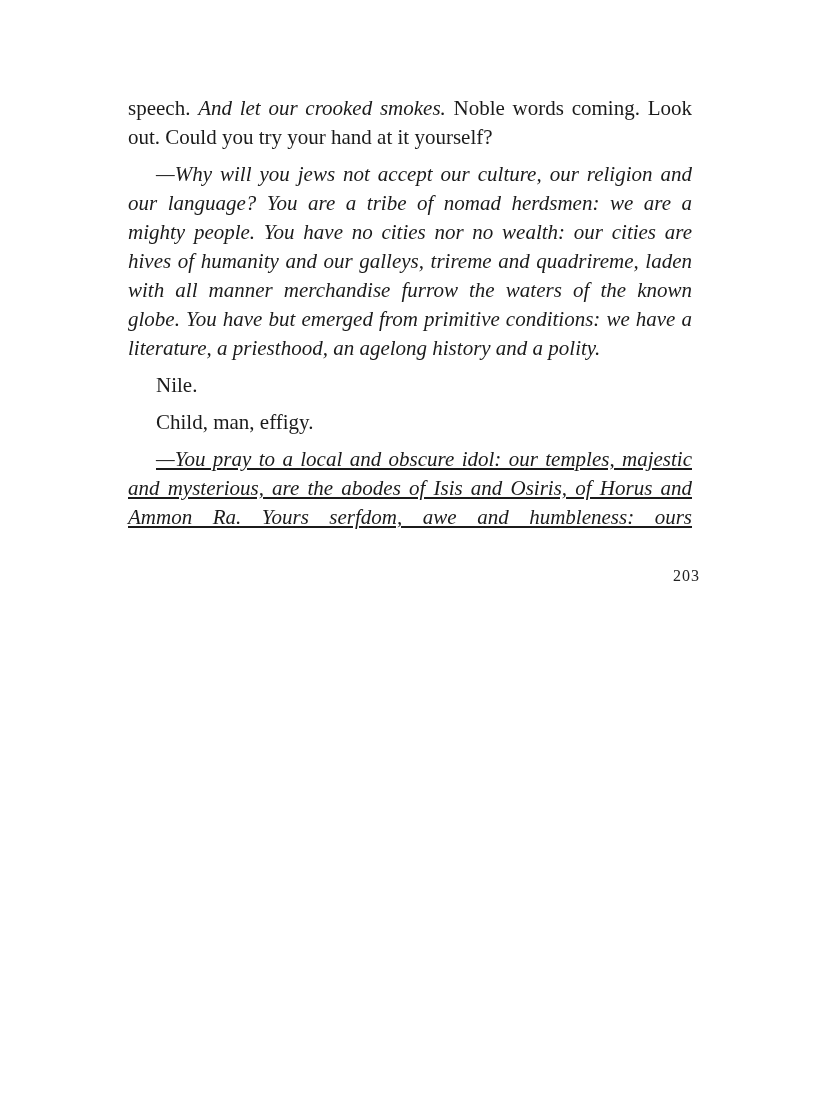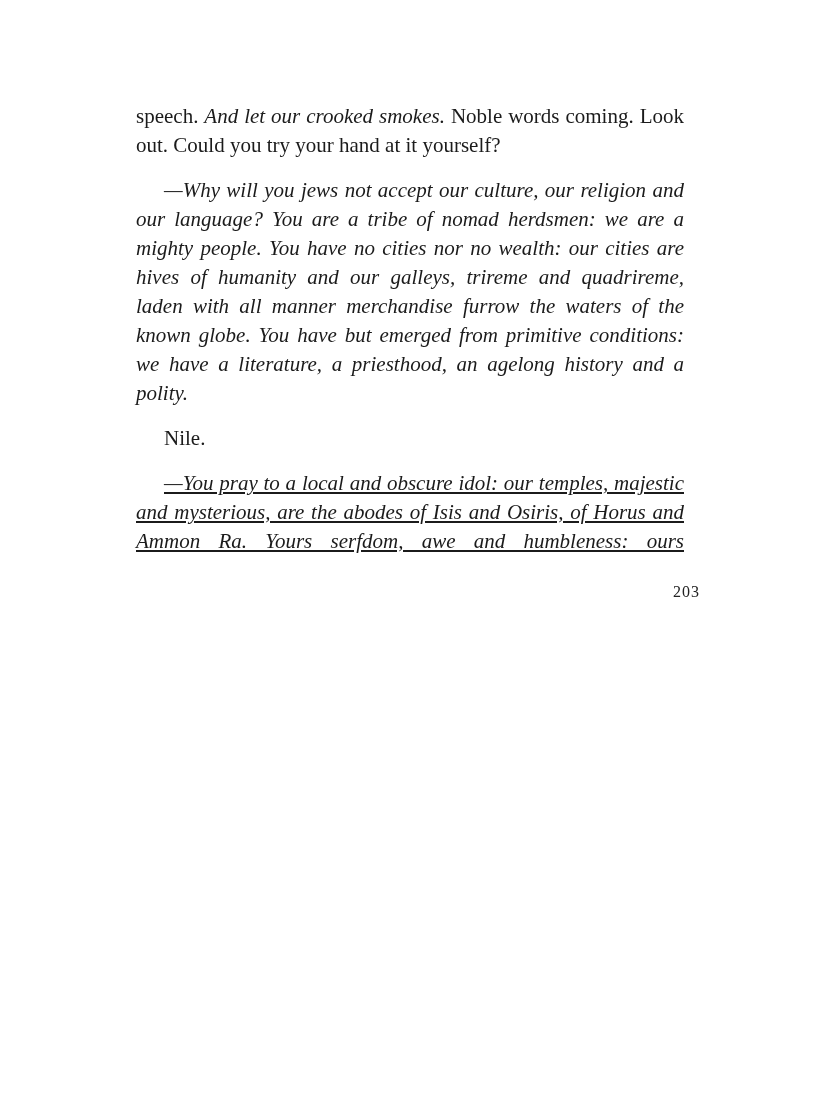--- a/index.html
+++ b/index.html
@@ -19,42 +19,42 @@
     padding: 86px 120px 0 120px;
     background: #ffffff;
     color: #1b1b1b;
     font-family: "Liberation Serif", "DejaVu Serif", serif;
     font-size: 21px;
     line-height: 29px;
     -webkit-hyphens: auto;
     hyphens: auto;
   }
   .body-text p {
-    margin: 16px;
+    margin: 8px;
     text-align: justify;
   }
   .body-text p.indent {
     text-indent: 28px;
   }
   .italic {
     font-style: italic;
   }
   .continues {
     text-align-last: justify;
     text-decoration: underline;
   }
   .section-heading {
     margin: 29px 0 29px 0;
     font-style: italic;
     text-indent: 28px;
     text-align: left;
     letter-spacing: 0.2px;
   }
   .page-number {
-    margin-top: 26px;
+    margin-top: 34px;
     text-align: right;
     font-size: 16px;
     line-height: 20px;
     letter-spacing: 1px;
     color: #222222;
   }
 </style>
 </head>
 <body>
 
@@ -63,20 +63,21 @@
 
     <p><span>speech. </span><span class="italic">And let our crooked smokes.</span><span> Noble words coming. Look out. Could you try your hand at it yourself?</span></p>
 
 
 
 
     <p class="indent italic">—Why will you jews not accept our culture, our religion and our language? You are a tribe of nomad herdsmen: we are a mighty people. You have no cities nor no wealth: our cities are hives of humanity and our galleys, trireme and quadrireme, laden with all manner merchandise furrow the waters of the known globe. You have but emerged from primitive conditions: we have a literature, a priesthood, an agelong history and a polity.</p>
 
     <p class="indent">Nile.</p>
 
+    <p class="indent">Child, man, effigy.</p>
 
 
     <p class="indent italic continues">—You pray to a local and obscure idol: our temples, majestic and mysterious, are the abodes of Isis and Osiris, of Horus and Ammon Ra. Yours serfdom, awe and humbleness: ours</p>
 
   </div>
 
   <div class="page-number">203</div>
 </div>
 
 </body></html>

